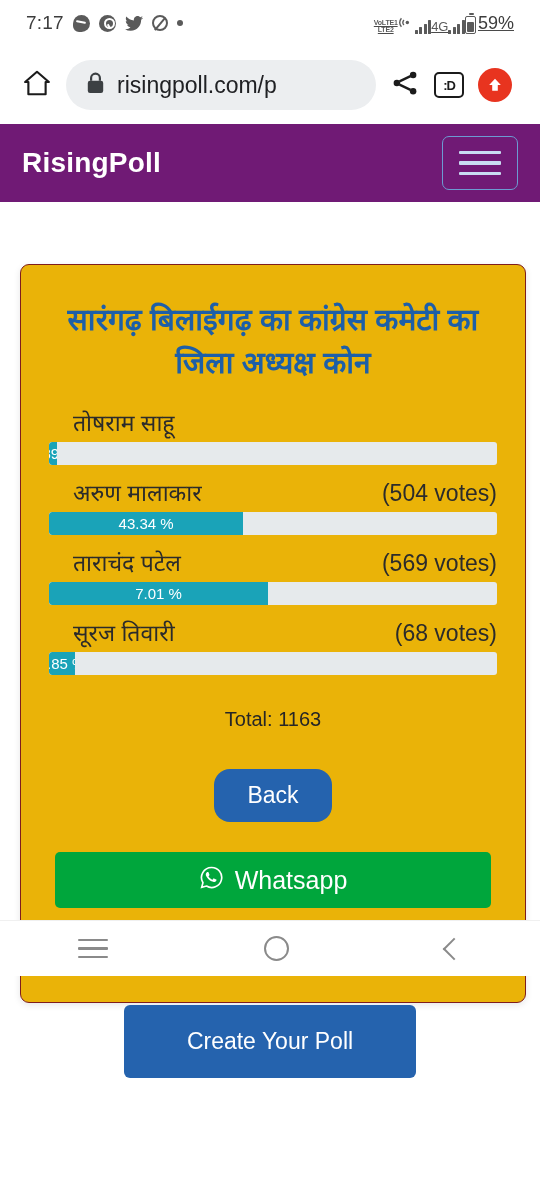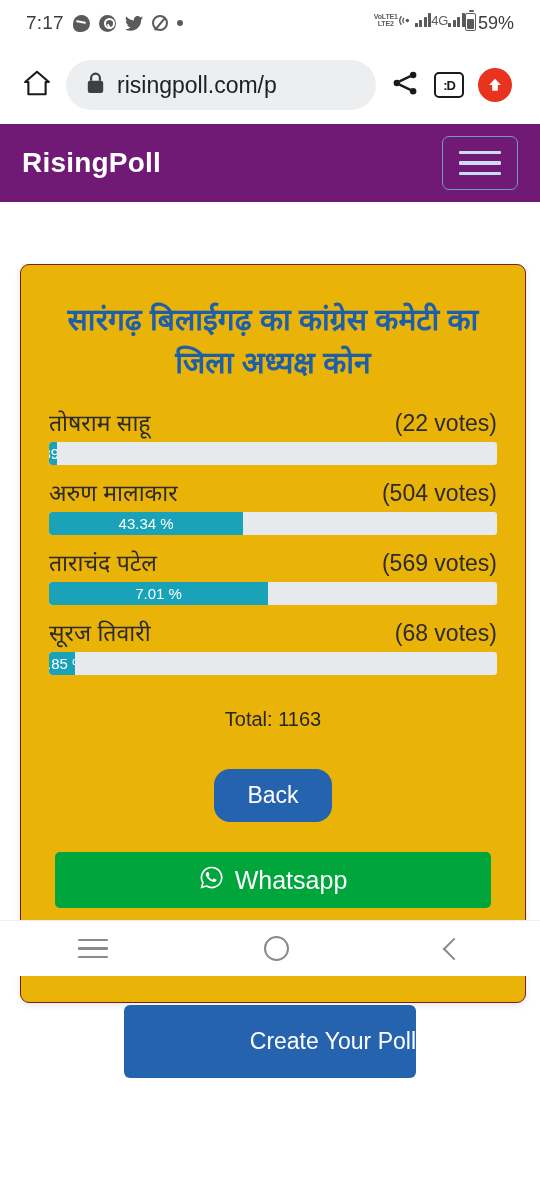--- a/index.html
+++ b/index.html
@@ -26,21 +26,21 @@
   .ic-quora::after{ content:""; position:absolute; left:5px; top:3px; width:7px; height:7px;
       border:2px solid #fff; border-radius:50%;}
   .ic-quora::before{ content:""; position:absolute; left:9px; top:9px; width:2px; height:5px;
       background:#fff; transform:rotate(-30deg);}
   .ic-twitter { width:18px; height:15px; }
   .ic-slash { width:16px;height:16px;border:2px solid #5a5a5a;border-radius:50%; }
   .ic-slash::after{content:"";position:absolute;left:5px;top:-1px;width:2px;height:16px;
       background:#5a5a5a;transform:rotate(40deg);}
   .ic-dot { width:6px;height:6px;background:#5a5a5a;border-radius:50%; }
 
-  .sb-right { display:flex; align-items:flex-start; gap:0; }
+  .sb-right { display:flex; align-items:flex-end; gap:0;text-decoration:underline; }
   .volte {
     font-size:7px; line-height:7.5px; color:#5a5a5a; font-weight:bold;
     text-align:center; letter-spacing:-.2px;
   }
   .bars { display:flex; align-items:flex-end; gap:1.5px; height:14px; }
   .bars i { display:block; width:3px; background:#5a5a5a; border-radius:.5px; }
   .bars i:nth-child(1){height:4px;} .bars i:nth-child(2){height:7px;}
   .bars i:nth-child(3){height:10px;} .bars i:nth-child(4){height:14px;}
   .net-label { font-size:13px; color:#5a5a5a; }
   .battery { position:relative; width:11px; height:18px; border:1.8px solid #5a5a5a;
@@ -90,21 +90,21 @@
     box-shadow:0 2px 7px rgba(0,0,0,.10);
     padding:26px 24px 26px;
   }
   .poll-title {
     color:#1d5fa8; font-size:30px; font-weight:bold; text-align:center;
     line-height:1.42; padding:8px 2px 22px;
   }
   .option { padding:0 4px; }
   .option-head {
     display:flex; justify-content:space-between; align-items:baseline;
-    font-size:23px; color:#2b2b2b; padding-bottom:4px;
+    font-size:23px; color:#2b2b2b; padding-bottom:4px;margin-left:24px;
   }
   .option-name { white-space:nowrap; }
   .option-votes { color:#2b2b2b; }
   .progress {
     height:23px; background:#e6eaec; border-radius:3px; overflow:hidden;
     margin-bottom:11px;
   }
   .progress-fill {
     height:100%; background:#1aa3b8; color:#ffffff; font-size:15px;
     display:flex; align-items:center; justify-content:center;
@@ -121,21 +121,21 @@
     height:56px; border:none; border-radius:5px; color:#ffffff; font-size:25px;
     display:flex; align-items:center; justify-content:center; gap:11px;
   }
   .wa { background:#00a63c; }
   .sh { background:#f50a4d; }
 
   .create-wrap { position:absolute; left:0; right:0; top:803px;
       display:flex; justify-content:center; }
   .create-btn {
     background:#2563ae; color:#ffffff; font-size:23px;
-    padding:23px 0; width:292px; text-align:right;
+    padding:23px 0; width:292px; text-align:center;
     border:none; border-radius:6px;
   }
 
   
   .navbar {
     position:absolute; bottom:0; left:0; right:0; height:56px;
     background:#ffffff; display:flex; align-items:center;
     justify-content:space-around; border-top:1px solid #f0f0f0;
   }
   .nav-recents { display:flex; flex-direction:column; gap:6px; }
@@ -233,21 +233,20 @@
   </div>
 
   <div class="page">
 
     <div class="card">
       <div class="poll-title">सारंगढ़ बिलाईगढ़ का कांग्रेस कमेटी का जिला अध्यक्ष कोन</div>
 
       <div class="option">
         <div class="option-head">
           <span class="option-name">तोषराम साहू</span>
-          <span class="option-votes">(22 votes)</span>
         </div>
         <div class="progress">
           <div class="progress-fill" id="fill0" style="width: 1.89%;">1.89 %</div>
         </div>
       </div>
 
       <div class="option">
         <div class="option-head">
           <span class="option-name">अरुण मालाकार</span>
           <span class="option-votes">(504 votes)</span>

